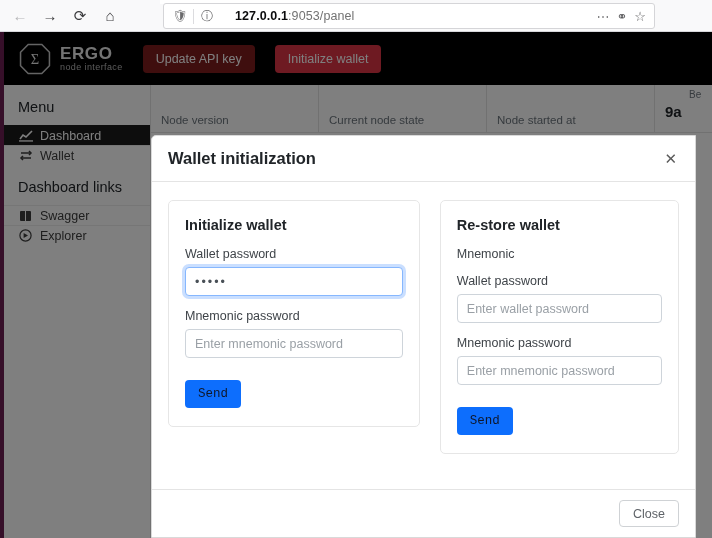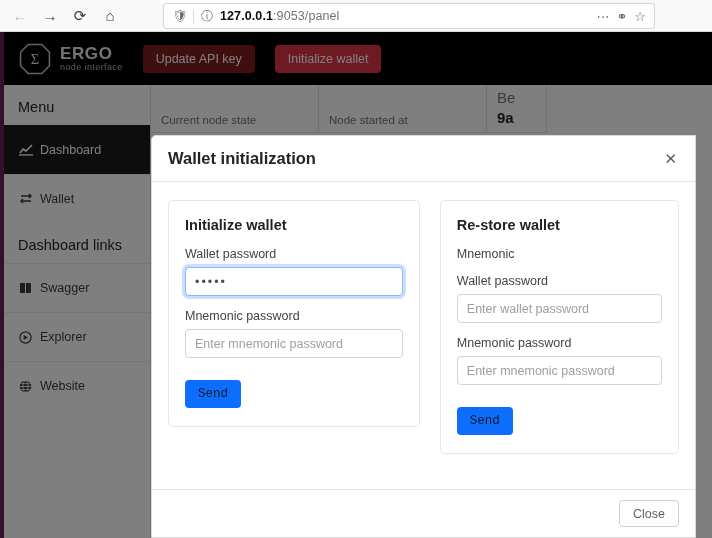--- a/index.html
+++ b/index.html
@@ -29,21 +29,21 @@
   }
   .nav-btn.disabled { color: #b6b6b8; }
   .urlbar {
     position: absolute; left: 163px; top: 3px; width: 492px; height: 26px;
     background: #ffffff; border: 1px solid #d5d5d8; border-radius: 3px;
     display: flex; align-items: center; padding: 0 6px;
   }
   .url-icon { width: 20px; display: flex; align-items: center; justify-content: center;
     color: #6a6a6c; font-size: 12px; }
   .url-sep { width: 1px; height: 15px; background: #dcdcdf; margin: 0 3px; }
-  .url-text { font-size: 12.5px; color: #0c0c0d; margin-left: 3px; letter-spacing: .1px; }
+  .url-text { font-size: 12.5px; color: #0c0c0d; margin-left: 18px; letter-spacing: .1px; }
   .url-host { font-weight: bold; color: #0c0c0d; }
   .url-rest { color: #737373; font-weight: normal; }
   .url-right { margin-left: auto; display: flex; align-items: center; gap: 7px; padding-right: 2px; }
   .url-right span { color: #5d5d5f; font-size: 13px; line-height: 1; }
 
   
   .page { position: absolute; left: 0; top: 32px; width: 712px; height: 506px; background: #fff; }
   .edge-strip { position: absolute; left: 0; top: 32px; width: 4px; height: 506px; background: #6d1f52; }
 
   .topbar {
@@ -62,34 +62,34 @@
   }
   .topbtn.primary { background: #7f1d1d; }
   .topbtn.danger { background: #dc3545; }
 
   .sidebar {
     position: absolute; left: 4px; top: 53px; width: 147px; bottom: 0;
     background: #ffffff; border-right: 1px solid #e3e3e3;
   }
   .side-head { padding: 14px 14px 10px 14px; font-size: 14.5px; font-weight: normal; color: #212529; }
   .side-item {
-    height: 49px; display: flex; align-items: center; gap: 7px; padding: 0 14px;
+    height: 20px; display: flex; align-items: center; gap: 7px; padding: 0 14px;
     font-size: 12.5px; color: #3c3c3c; border-top: 1px solid #ececec; cursor: pointer;
   }
   .side-item.active { background: #1b1b1b; color: #ffffff; border-top-color: #1b1b1b; }
   .side-ico { width: 15px; display: flex; align-items: center; justify-content: center; }
 
   .cards-row { position: absolute; left: 151px; top: 53px; right: 0; height: 48px; display: flex; }
   .stat-card {
     flex: 0 0 168px; border-right: 1px solid #e3e3e3; border-bottom: 1px solid #e3e3e3;
     padding: 6px 10px; display: flex; flex-direction: column; justify-content: flex-end;
   }
   .stat-card .lbl { font-size: 11.5px; color: #6c757d; }
   .stat-card.tail { flex: 0 0 60px; justify-content: flex-start; padding-top: 4px; }
-  .stat-card.tail .lbl { font-size: 15px; color: #6c757d; }
+  .stat-card.tail .lbl { font-size: 10px; color: #6c757d; margin-left: 24px; }
   .stat-card.tail .val { font-size: 15px; font-weight: bold; color: #212529; margin-top: 3px; }
 
   
   .overlay { position: absolute; left: 0; top: 32px; width: 712px; height: 506px; background: rgba(0,0,0,0.5); }
 
   
   .modal {
     position: absolute; left: 151px; top: 135px; width: 545px; height: 403px;
     background: #ffffff; border: 1px solid #d9d9d9; border-radius: 5px 0 0 0;
     display: flex; flex-direction: column; overflow: hidden;
@@ -210,35 +210,26 @@
       </div>
       <div class="side-item">
         <span class="side-ico">
           <svg width="13" height="13" viewBox="0 0 13 13">
               <circle cx="6.5" cy="6.5" r="5.6" fill="none" stroke="#3c3c3c" stroke-width="1.2"></circle>
               <polygon points="4.6,4 9,6.5 4.6,9" fill="#3c3c3c"></polygon>
             </svg>
         </span>
         <span>Explorer</span>
       </div>
-      <div class="side-item">
-        <span class="side-ico">
-          <svg width="13" height="13" viewBox="0 0 13 13">
-              <circle cx="6.5" cy="6.5" r="5.8" fill="#3c3c3c"></circle>
-              <ellipse cx="6.5" cy="6.5" rx="2.6" ry="5.8" fill="none" stroke="#ffffff" stroke-width="0.9"></ellipse>
-              <line x1="0.8" y1="6.5" x2="12.2" y2="6.5" stroke="#ffffff" stroke-width="0.9"></line>
-              <line x1="1.7" y1="3.6" x2="11.3" y2="3.6" stroke="#ffffff" stroke-width="0.8"></line>
-              <line x1="1.7" y1="9.4" x2="11.3" y2="9.4" stroke="#ffffff" stroke-width="0.8"></line>
-            </svg>
-        </span>
-        <span>Website</span>
-      </div>
     </div>
 
     <div class="cards-row">
+      <div class="stat-card">
+        <div class="lbl">Node version</div>
+      </div>
       <div class="stat-card">
         <div class="lbl">Current node state</div>
       </div>
       <div class="stat-card">
         <div class="lbl">Node started at</div>
       </div>
       <div class="stat-card tail">
         <div class="lbl">Be</div>
         <div class="val">9a</div>
       </div>

